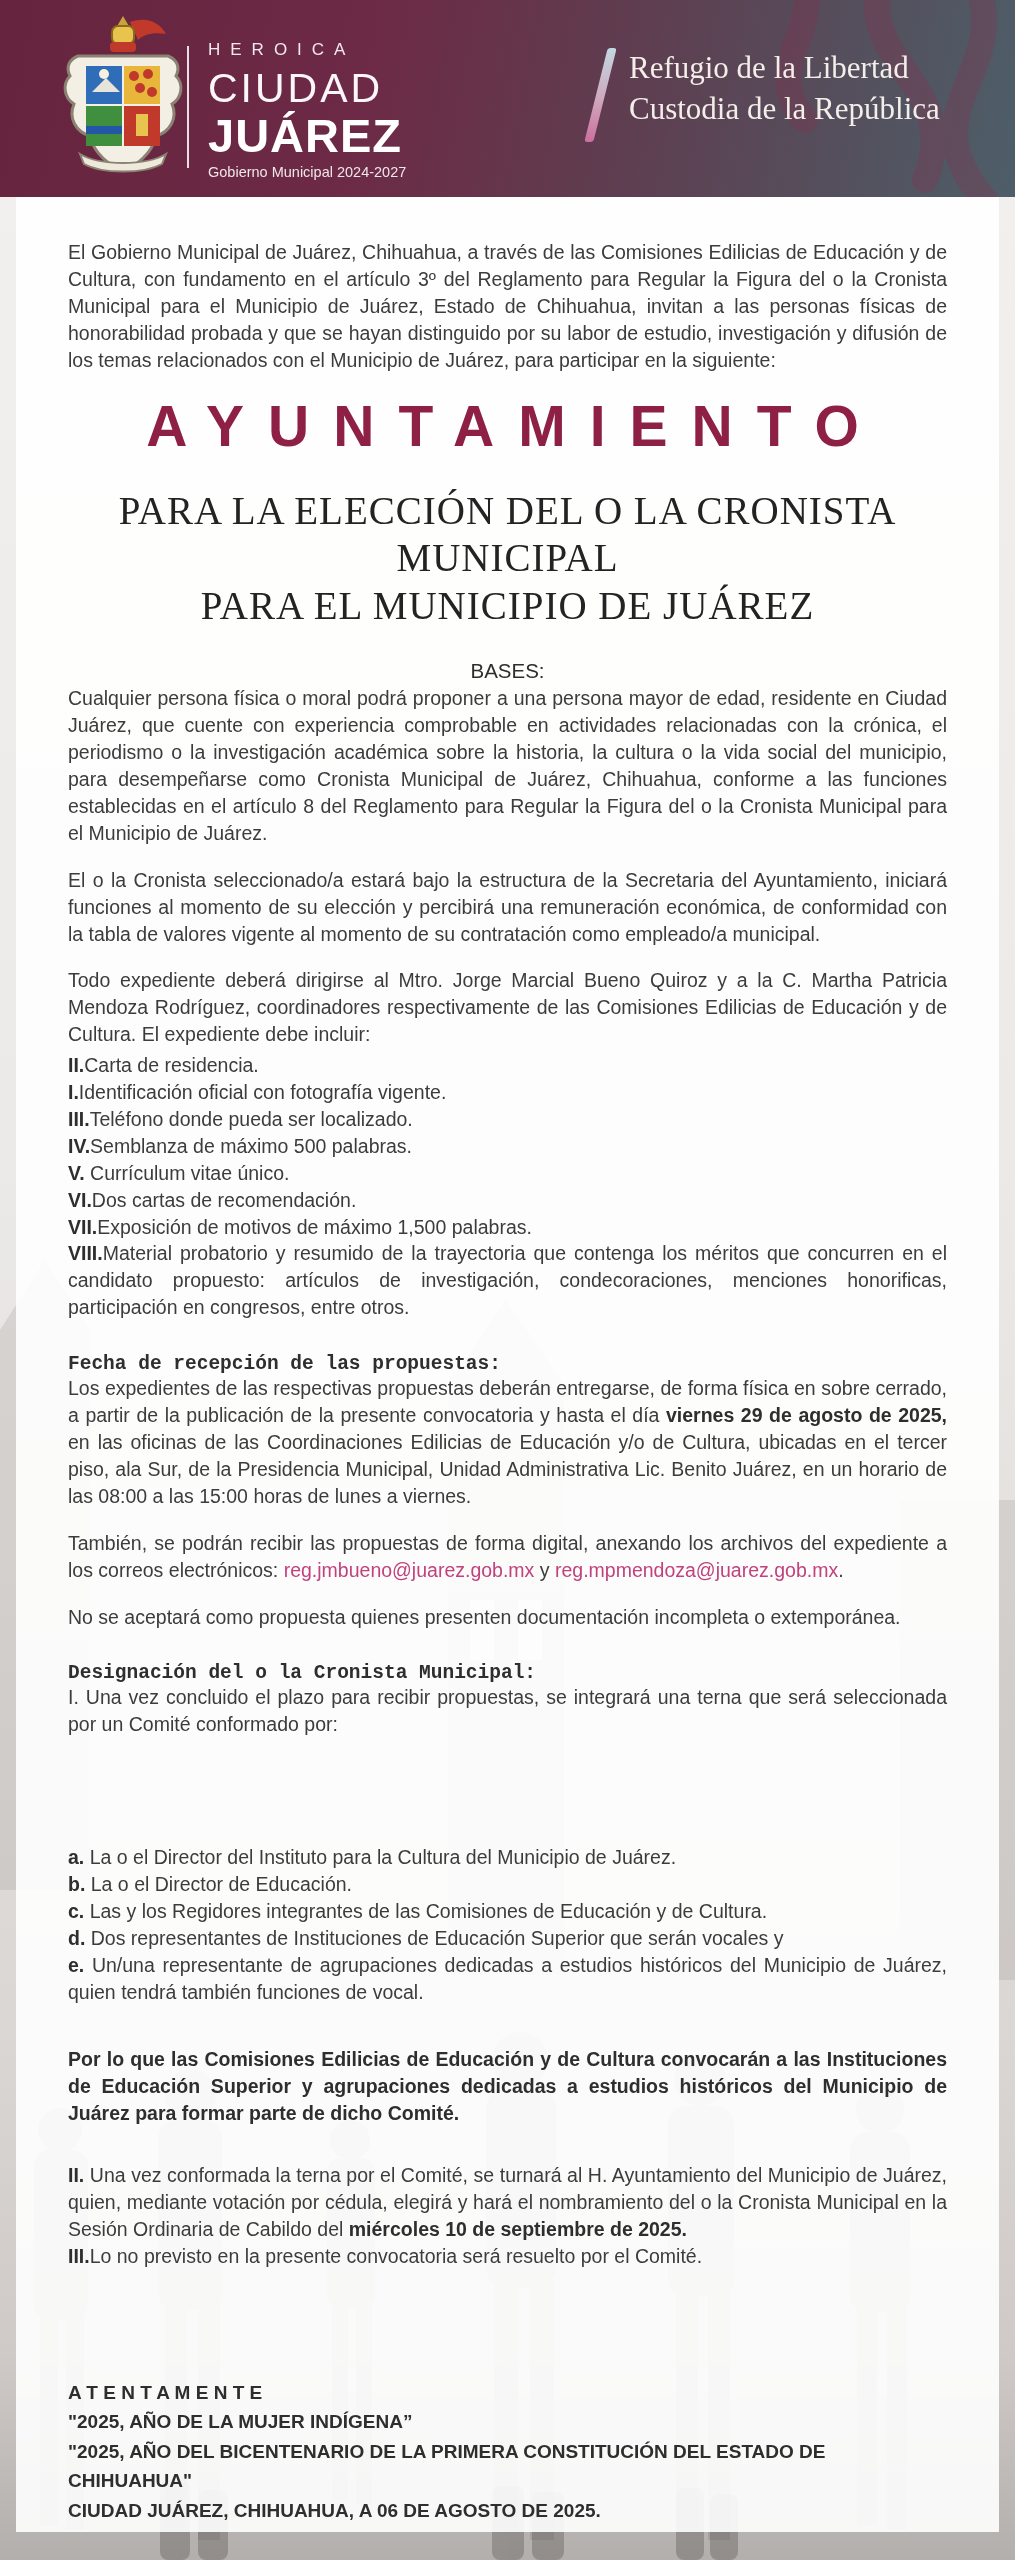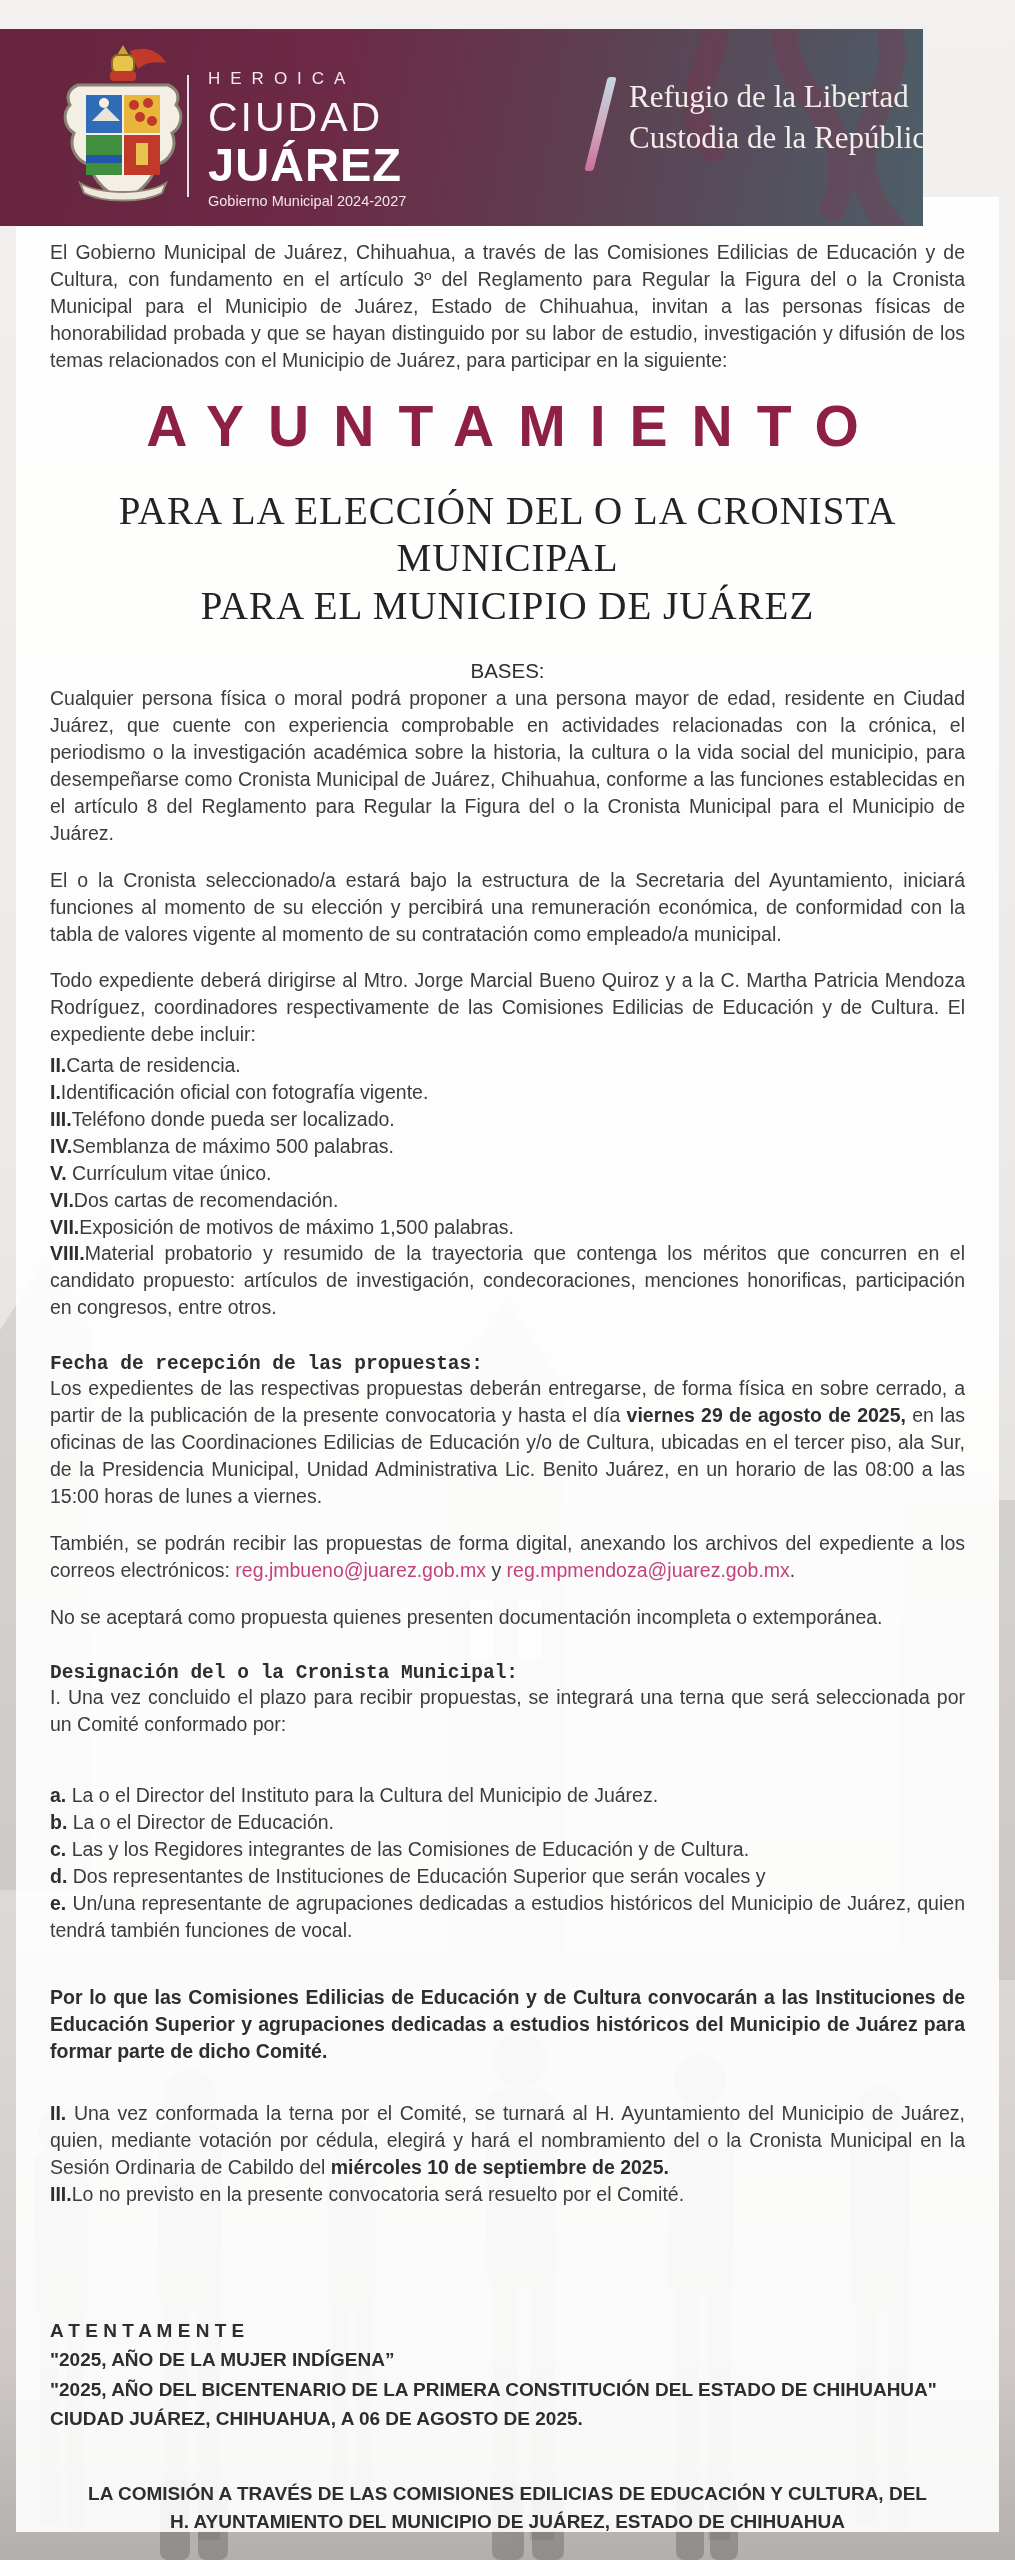--- a/index.html
+++ b/index.html
@@ -1,50 +1,50 @@
 <!DOCTYPE html>
 <html><head>
 <meta charset="utf-8">
 <style>
   html,body{margin:0;padding:0;}
   .page{position:relative;width:1015px;height:2560px;overflow:hidden;
         background:#dcd9d7;font-family:"Liberation Sans",sans-serif;}
   .bg-photo{position:absolute;inset:0;z-index:0;}
   
-  .header{position:absolute;top:0;left:0;width:923px;height:197px;z-index:3;
-          background:linear-gradient(100deg,#67243f 0%,#6d2a46 36%,#5e3e50 62%,#4d5e68 100%);margin-top:29px;}
+  .header{position:absolute;top:0;left:0;width:1015px;height:197px;z-index:3;
+          background:linear-gradient(100deg,#67243f 0%,#6d2a46 36%,#5e3e50 62%,#4d5e68 100%);}
   .header-ornament{position:absolute;right:0;top:0;opacity:.28;}
   .crest{position:absolute;left:60px;top:14px;}
   .brand-divider{position:absolute;left:187px;top:46px;width:2px;height:122px;background:rgba(255,255,255,.85);}
   .brand-text{position:absolute;left:208px;top:40px;color:#fff;}
   .heroica{font-size:17px;letter-spacing:10px;font-weight:400;color:#f2e9ec;}
   .ciudad{font-size:41px;font-weight:300;letter-spacing:3px;line-height:1;margin-top:8px;color:#fbf7f8;}
   .juarez{font-size:47px;font-weight:800;letter-spacing:1px;line-height:1;margin-top:3px;}
   .gobierno{font-size:14.5px;font-weight:300;margin-top:5px;color:#efe6ea;}
   .slogan{position:absolute;left:596px;top:48px;display:flex;align-items:flex-start;}
   .slash{width:9px;height:94px;transform:skewX(-14deg);border-radius:3px;margin-right:24px;
          background:linear-gradient(to bottom,#c2d8e2 0%,#cfa7bd 55%,#cc6f9e 100%);}
   .slogan-text{font-family:"Liberation Serif",serif;color:#f3eee9;font-size:31px;line-height:1.32;white-space:nowrap;}
   
   .panel{position:absolute;left:16px;top:197px;width:983px;height:2335px;z-index:2;
-         background:rgba(255,255,255,.9);box-sizing:border-box;padding:24px 34px;overflow:hidden;}
+         background:rgba(255,255,255,.9);box-sizing:border-box;padding:24px 52px;overflow:hidden;}
   .body-p{font-size:19.5px;line-height:1.38;color:#3d3c3c;text-align:justify;margin:0;}
   .intro{margin-top:18px;}
   .conv-title{margin-top:24px;text-align:center;color:#8e2045;font-size:57px;font-weight:700;
               letter-spacing:24px;text-indent:14px;line-height:1;}
   .subtitle{margin-top:32px;text-align:center;font-family:"Liberation Serif",serif;
             font-size:39px;color:#242323;line-height:1.22;letter-spacing:1px;}
   .center-h{font-size:20.5px;font-weight:400;color:#2f2e2e;text-align:center;margin:30px 0 2px 0;}
   .mt26{margin-top:20px;}
   .sec-h{font-size:19.5px;font-weight:700;color:#2f2e2e;margin:32px 0 0 0;font-family:Liberation Mono, monospace;}
   .req-list{margin-top:4px;}
   .req{font-size:19.5px;line-height:1.38;color:#3d3c3c;text-align:justify;}
   .req b,.body-p b{color:#2f2e2e;}
   .email{color:#c2417d;}
-  .committee{margin-top:44px;}
+  .committee{margin-top:106px;}
   .bold-note{font-weight:700;color:#2f2e2e;margin-top:40px;}
   .after-note{margin-top:36px;}
   .closing{margin-top:108px;text-align:left;font-weight:700;font-size:19px;
            line-height:1.55;color:#2f2e2e;}
   .commission{margin-top:46px;text-align:center;font-weight:700;font-size:19px;
               line-height:1.5;color:#2f2e2e;padding:0 30px;}
 </style>
 </head>
 <body>
 

